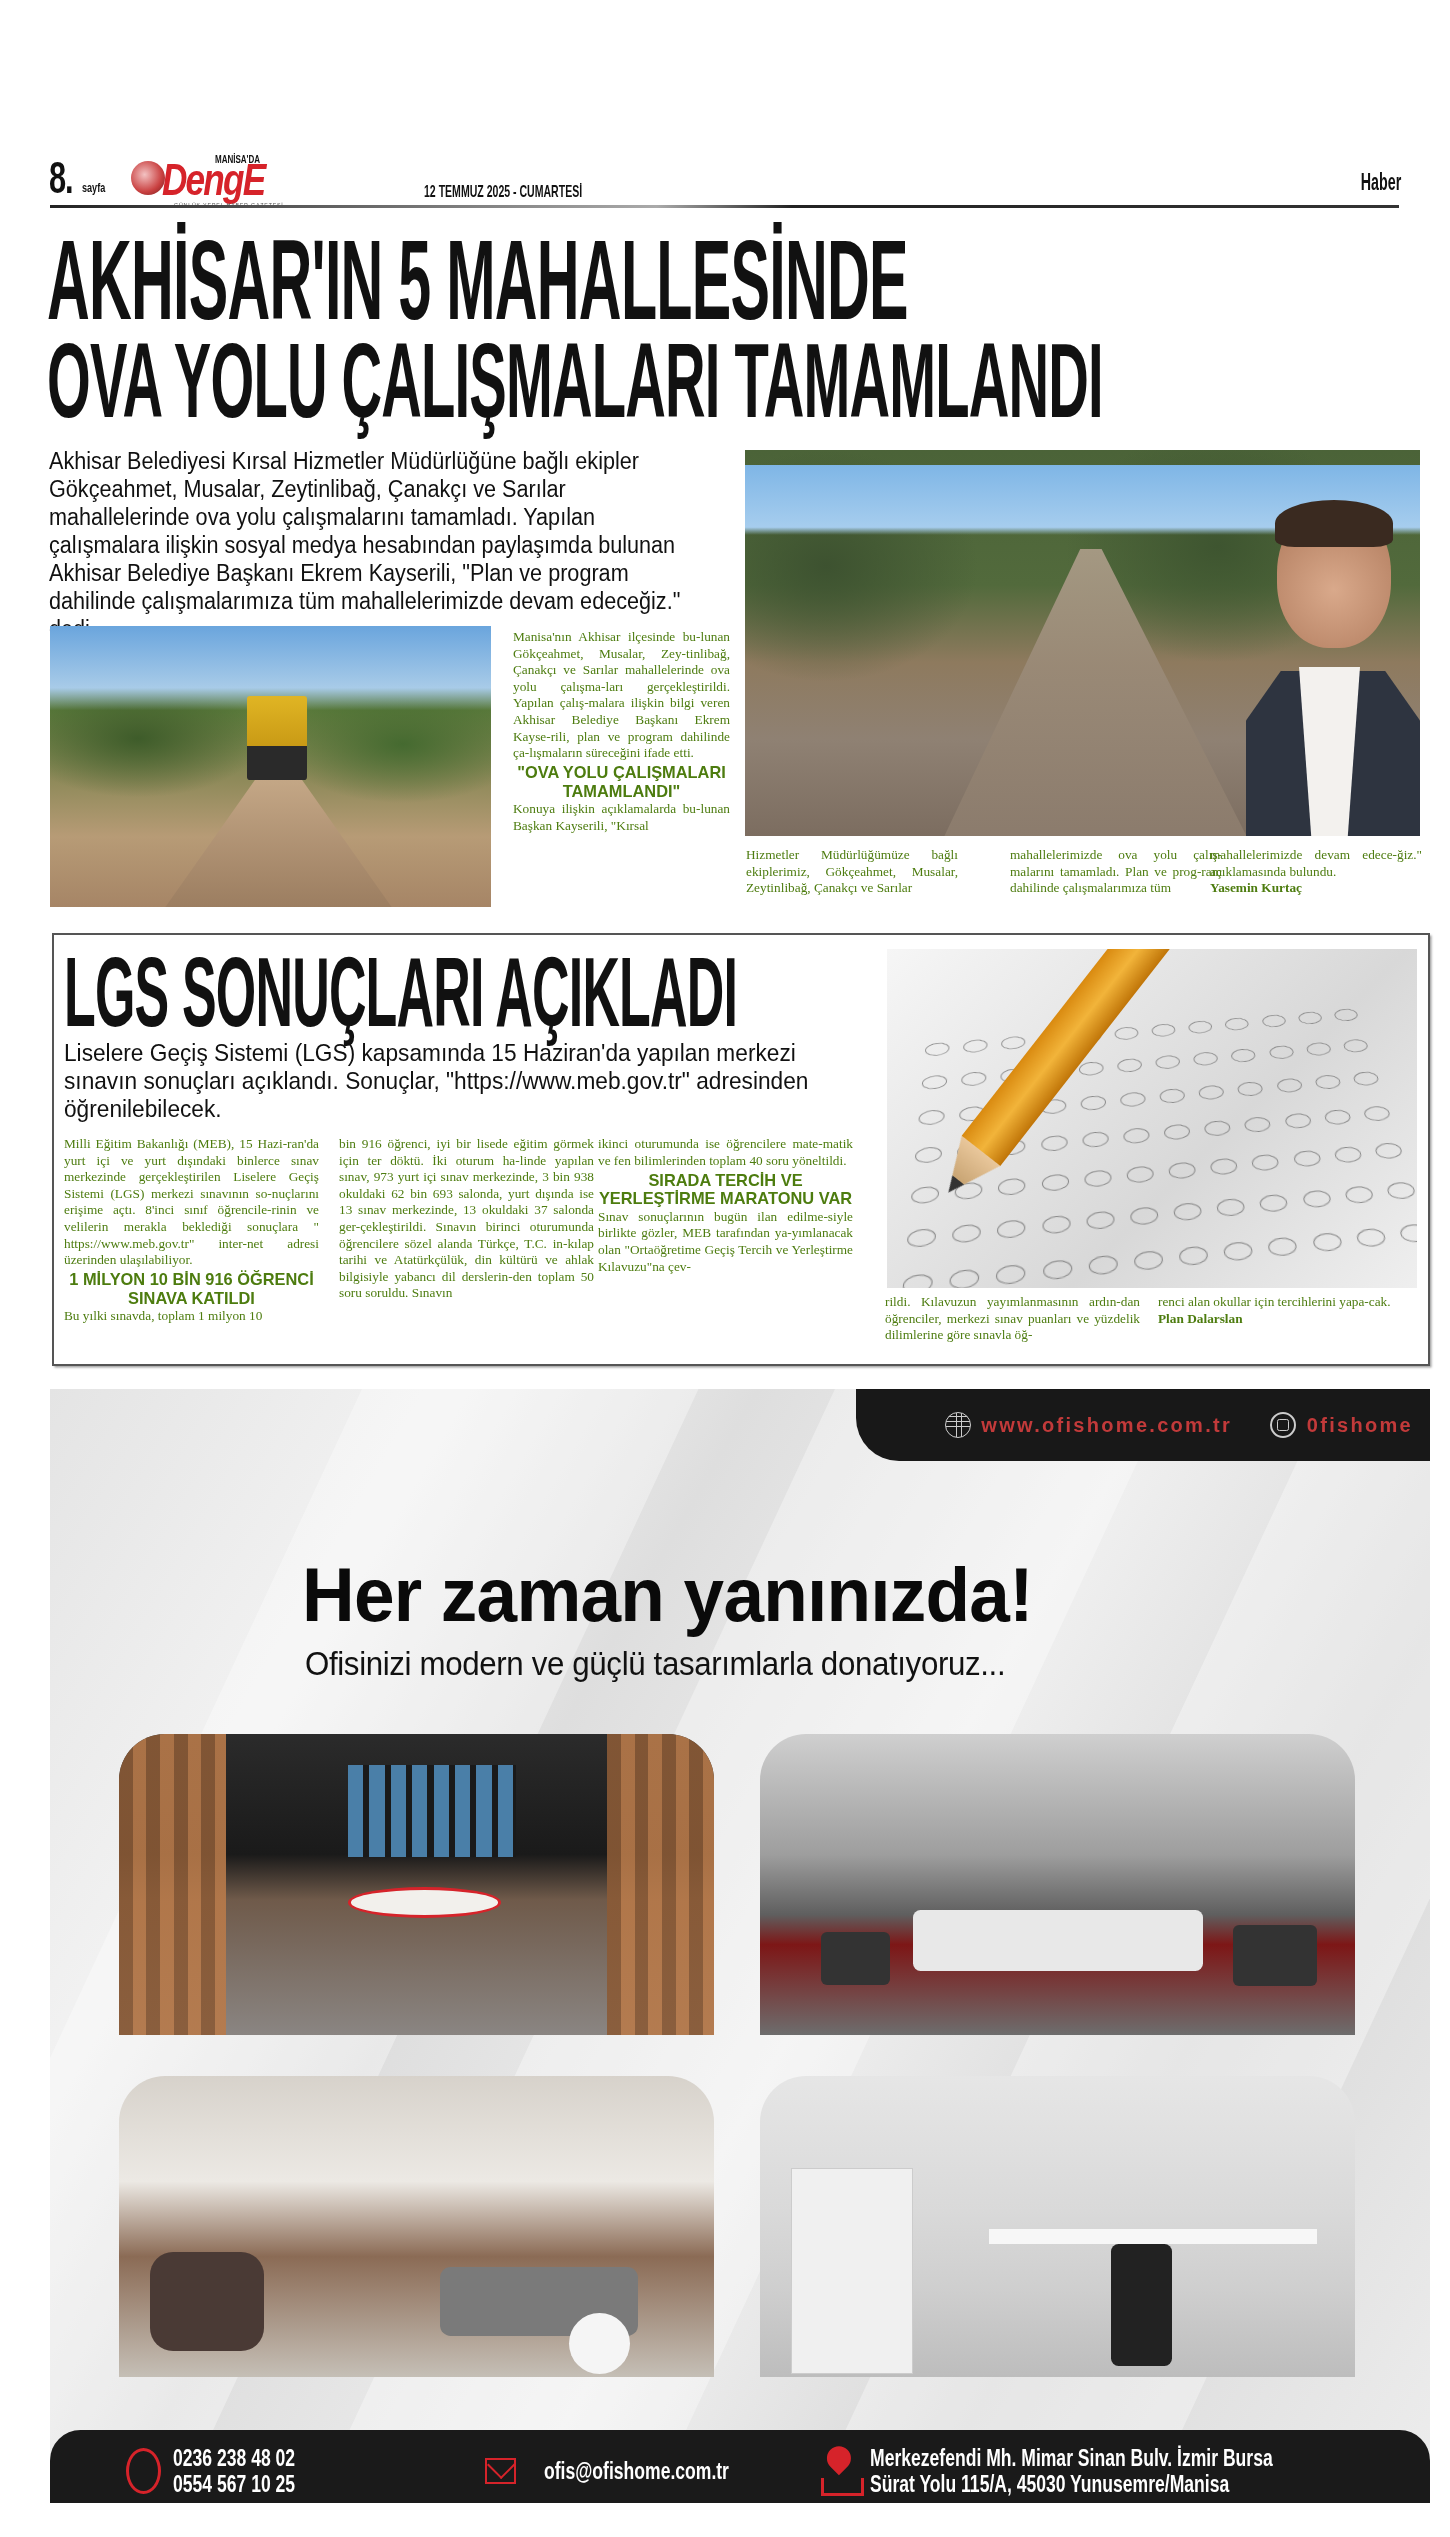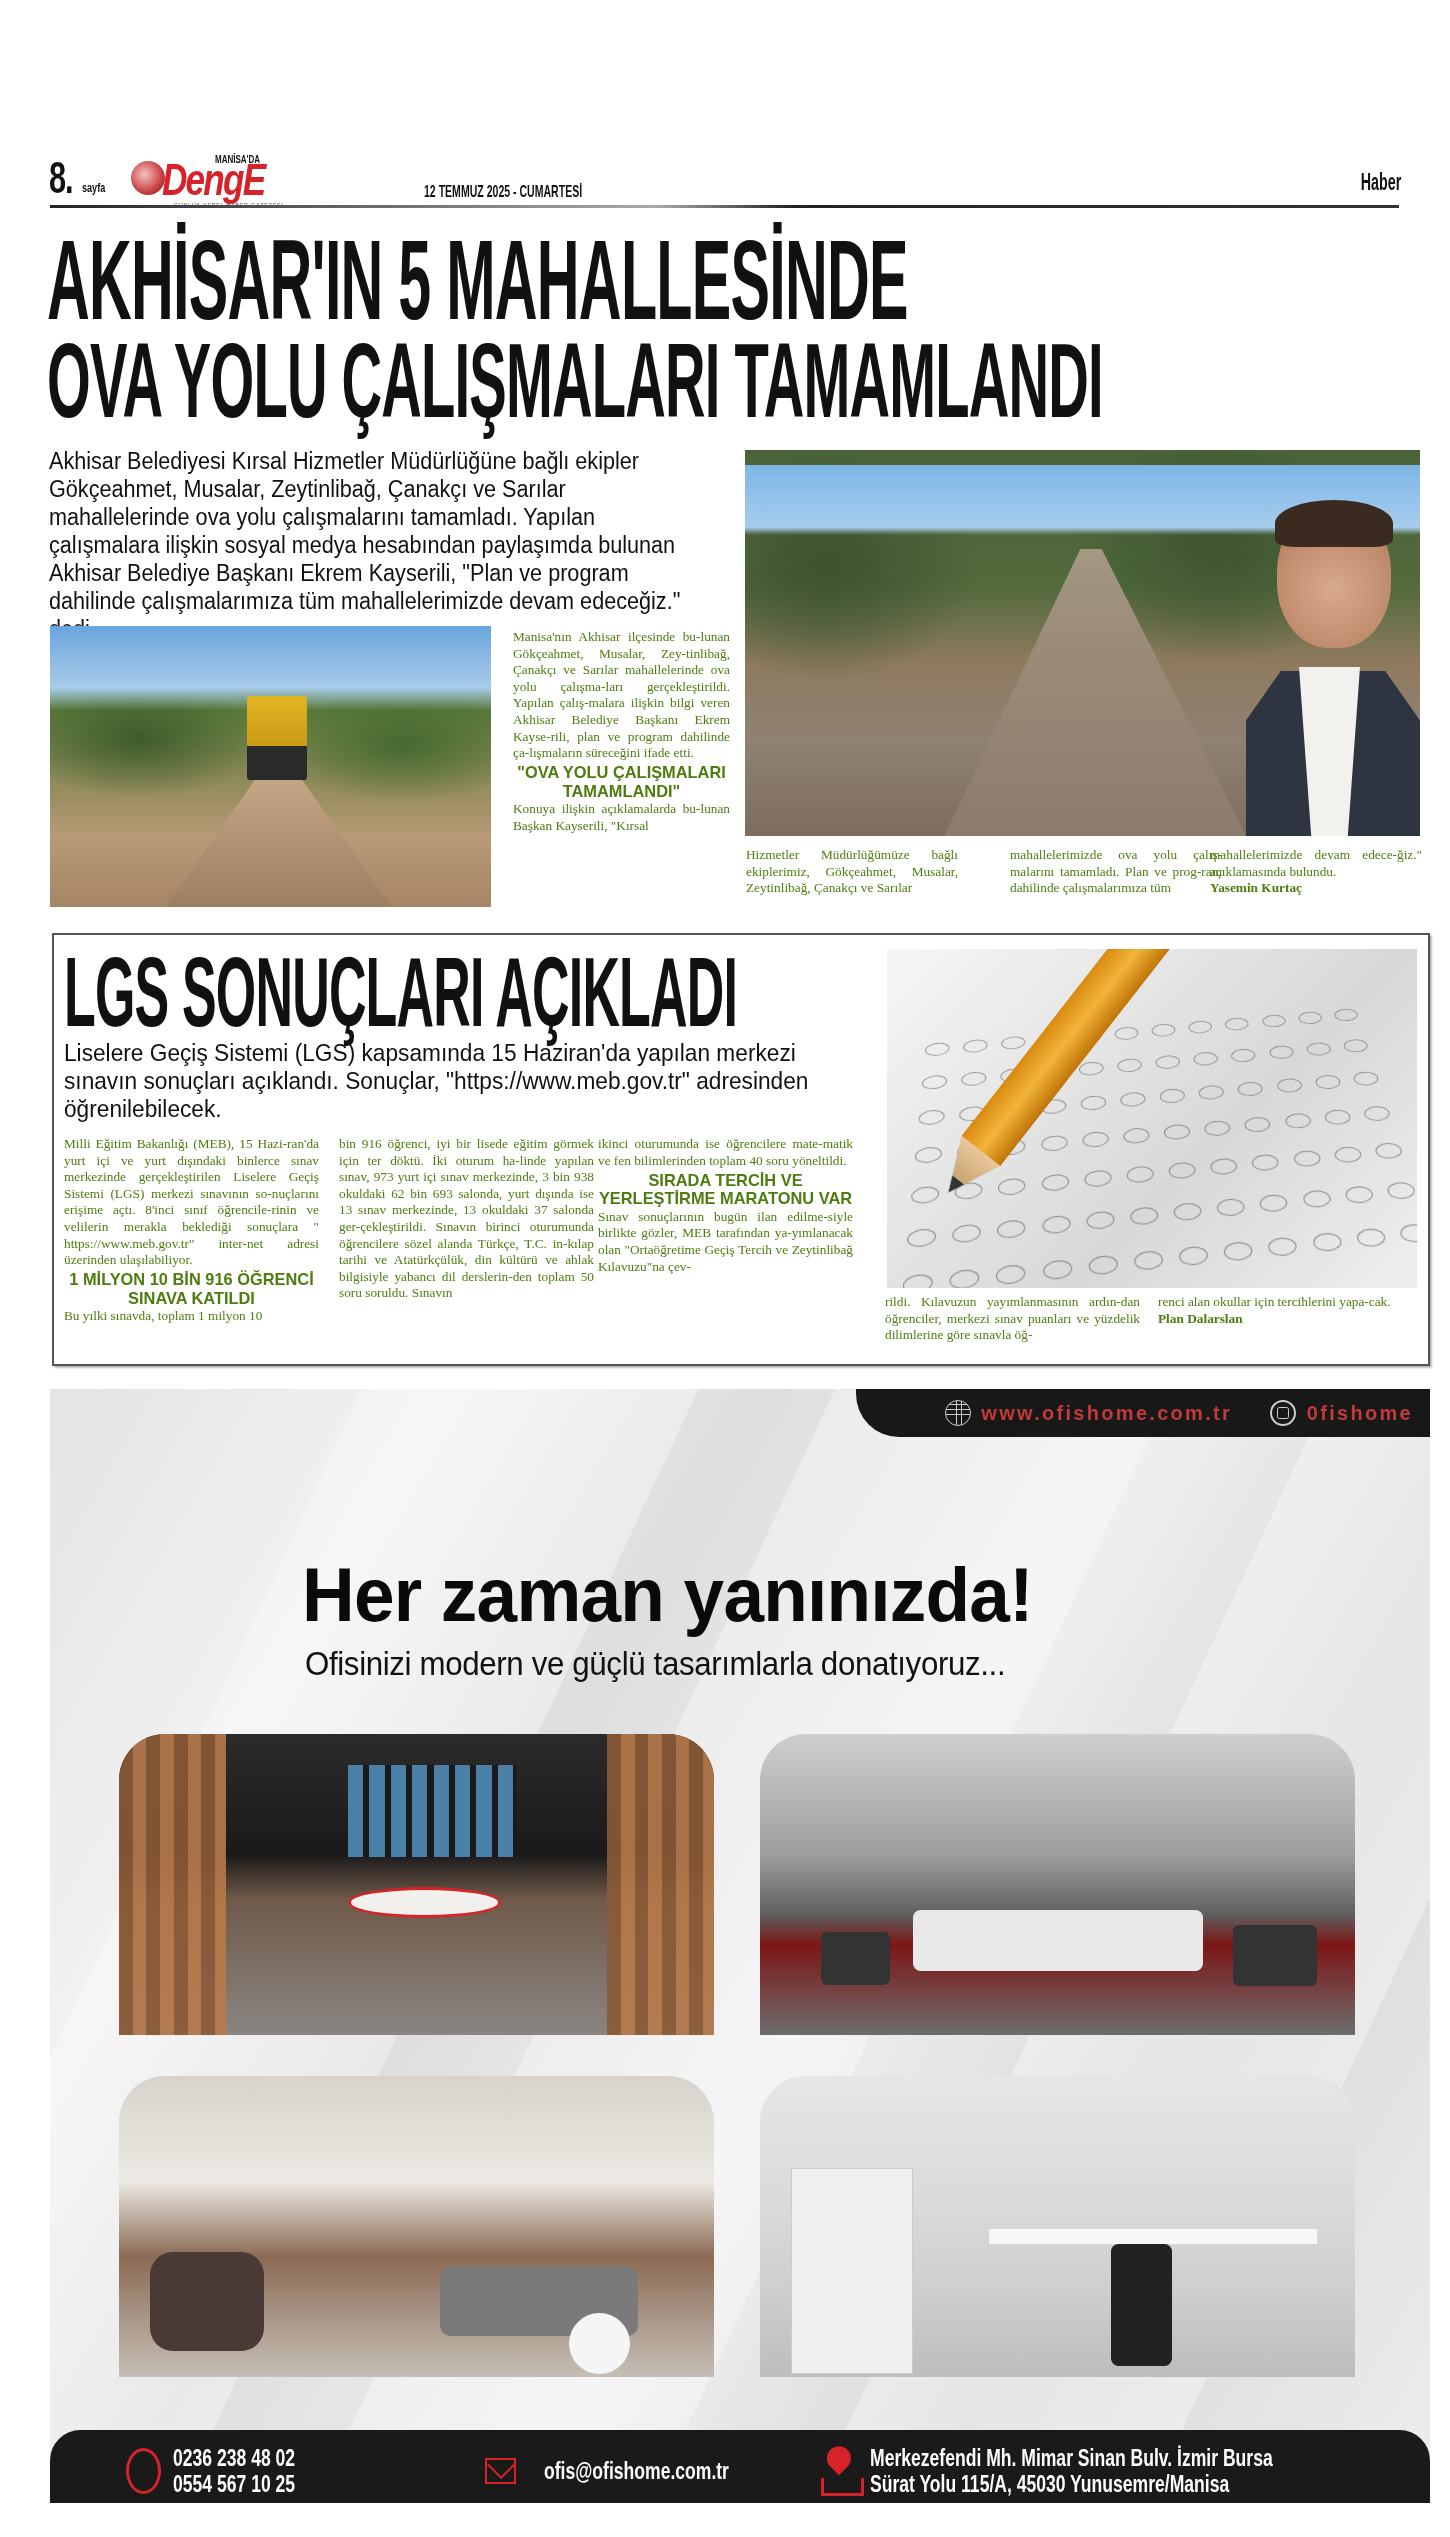--- a/index.html
+++ b/index.html
@@ -72,21 +72,21 @@
   .photo-exam { left: 887px; top: 949px; width: 530px; height: 339px; background: linear-gradient(135deg, #f6f6f6, #d8d8d8 60%, #efefef); }
   .bubble-grid { position: absolute; left: 30.5px; top: 46px; width: 488px; height: 290px; display: grid; grid-template-columns: repeat(12, 1fr); gap: 10.7px 6.1px; transform: perspective(611px) rotateX(28deg) rotateZ(-6deg); opacity: 0.85; }
   .bubble-grid span { width: 26px; height: 17px; border: 1.5px solid #777; border-radius: 50%; display: block; }
   .pencil { position: absolute; left: 244px; top: -30.5px; width: 49px; height: 275px; background: linear-gradient(90deg, #d98a10, #f2b43a 50%, #c07508); transform: rotate(38deg); transform-origin: top left; }
   .pencil::after { content: ""; position: absolute; left: 0; bottom: -53px; width: 49px; height: 53px; background: linear-gradient(180deg, #e9c79b, #c9a574 70%, #333 70%); clip-path: polygon(0 0, 100% 0, 50% 100%); }
 
   
   .ad { left: 50px; top: 1389px; width: 1380px; height: 1114px; overflow: hidden;
     background: linear-gradient(120deg, #e4e4e4 0, #f2f2f2 20%, #dedede 35%, #f0f0f0 55%, #d9d9d9 75%, #ededed 100%); }
   .ad-stripe { position: absolute; width: 305px; height: 1450px; background: rgba(255,255,255,0.35); transform: rotate(25deg); top: -153px; }
-  .ad-topbar { position: absolute; right: 0; top: 0; width: 574px; height: 48px; background: #181818; border-radius: 0 0 0 43px; display: flex; align-items: center; justify-content: flex-end; padding-right: 17px; gap: 38px; }
+  .ad-topbar { position: absolute; right: 0; top: 0; width: 574px; height: 72px; background: #181818; border-radius: 0 0 0 43px; display: flex; align-items: center; justify-content: flex-end; padding-right: 17px; gap: 38px; }
   .ad-topbar .itm { display: flex; align-items: center; gap: 10.7px; color: #c23a3a; font-weight: 700; font-size: 20px; letter-spacing: 2.3px; }
   .ico-globe { width: 26px; height: 26px; border: 1.5px solid #ccc; border-radius: 50%; background: repeating-linear-gradient(0deg, transparent 0 4.6px, #ccc 4.6px 5.3px), repeating-linear-gradient(90deg, transparent 0 4.6px, #ccc 4.6px 5.3px); }
   .ico-insta { width: 26px; height: 26px; border: 2.3px solid #ccc; border-radius: 50%; display: flex; align-items: center; justify-content: center; }
   .ico-insta::after { content: ""; width: 10.7px; height: 10.7px; border: 1.5px solid #ccc; border-radius: 2.3px; }
 
   .brand { position: absolute; left: 244px; top: 23px; width: 488px; height: 153px; }
   .roof { position: absolute; left: 46px; top: 0; width: 336px; height: 46px; }
   .brand-ofis { position: absolute; left: 0; top: 46px; font-family: "Liberation Serif", serif; font-weight: 900; font-size: 82px; color: #d6232a; line-height: 1; letter-spacing: -1.5px; }
   .brand-home { position: absolute; left: 200px; top: 44px; width: 195px; height: 73px; background: #111; color: #fff; font-family: "Liberation Serif", serif; font-weight: 700; font-size: 67px; line-height: 73px; text-align: center; }
   .brand-sig { position: absolute; left: 215px; top: 125px; font-family: "DejaVu Serif", serif; font-style: italic; font-weight: 700; color: #d6232a; font-size: 17px; }
@@ -164,21 +164,21 @@
 
 <div class="abs body-col lgs-col lgs-c1">
   <p>Milli Eğitim Bakanlığı (MEB), 15 Hazi-ran'da yurt içi ve yurt dışındaki binlerce sınav merkezinde gerçekleştirilen Liselere Geçiş Sistemi (LGS) merkezi sınavının so-nuçlarını erişime açtı. 8'inci sınıf öğrencile-rinin ve velilerin merakla beklediği sonuçlara " https://www.meb.gov.tr" inter-net adresi üzerinden ulaşılabiliyor.</p>
   <p class="subhead">1 MİLYON 10 BİN 916 ÖĞRENCİ SINAVA KATILDI</p>
   <p>Bu yılki sınavda, toplam 1 milyon 10</p>
 </div>
 <div class="abs body-col lgs-col lgs-c2">bin 916 öğrenci, iyi bir lisede eğitim görmek için ter döktü. İki oturum ha-linde yapılan sınav, 973 yurt içi sınav merkezinde, 3 bin 938 okuldaki 62 bin 693 salonda, yurt dışında ise 13 sınav merkezinde, 13 okuldaki 37 salonda ger-çekleştirildi. Sınavın birinci oturumunda öğrencilere sözel alanda Türkçe, T.C. in-kılap tarihi ve Atatürkçülük, din kültürü ve ahlak bilgisiyle yabancı dil derslerin-den toplam 50 soru soruldu. Sınavın</div>
 <div class="abs body-col lgs-col lgs-c3">
   <p>ikinci oturumunda ise öğrencilere mate-matik ve fen bilimlerinden toplam 40 soru yöneltildi.</p>
   <p class="subhead">SIRADA TERCİH VE YERLEŞTİRME MARATONU VAR</p>
-  <p>Sınav sonuçlarının bugün ilan edilme-siyle birlikte gözler, MEB tarafından ya-yımlanacak olan "Ortaöğretime Geçiş Tercih ve Zeytinlibağ Kılavuzu"na çev-</p>
+  <p>Sınav sonuçlarının bugün ilan edilme-siyle birlikte gözler, MEB tarafından ya-yımlanacak olan "Ortaöğretime Geçiş Tercih ve Yerleştirme Kılavuzu"na çev-</p>
 </div>
 
 <div class="abs photo photo-exam">
   <div class="bubble-grid">
     <span></span>
       <span></span>
       <span></span>
       <span></span>
       <span></span>
       <span></span>

